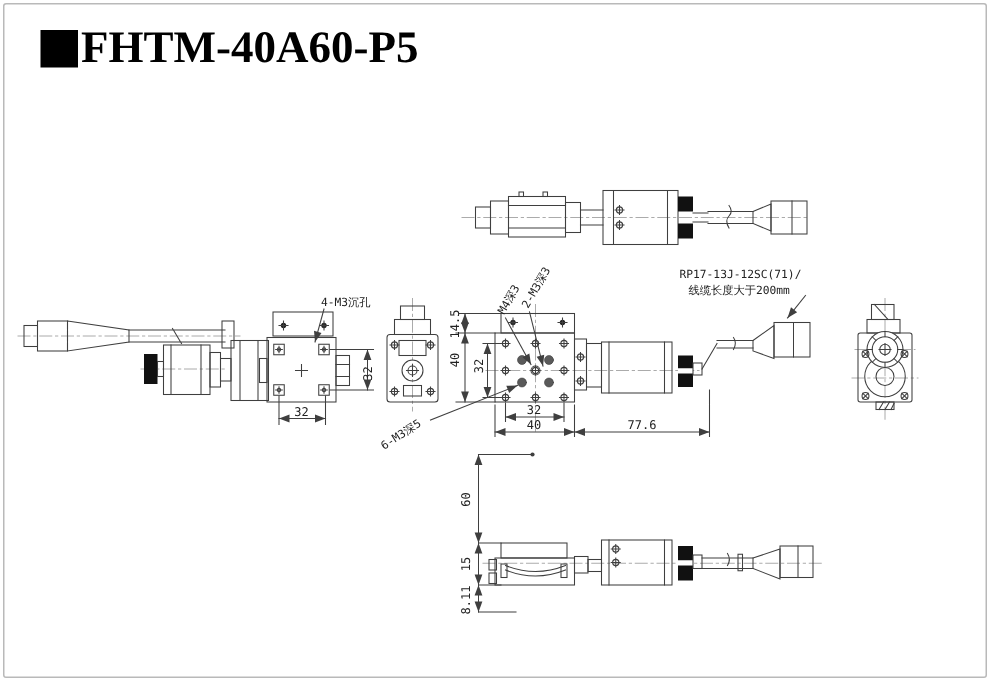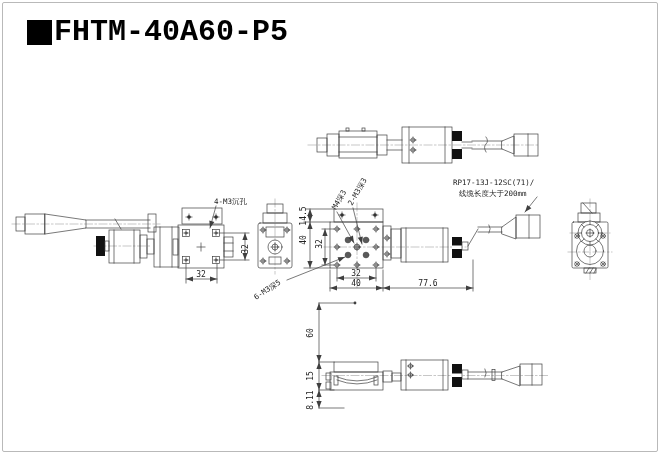--- a/index.html
+++ b/index.html
@@ -1,21 +1,21 @@
 <!DOCTYPE html>
 <html><head>
 <meta charset="utf-8">
 <style>
   html,body{margin:0;padding:0;background:#ffffff;}
   .page{position:relative;width:660px;height:454px;background:#ffffff;overflow:hidden;
         font-family:"DejaVu Sans Mono", monospace;}
   .frame{position:absolute;inset:2px;border:1px solid #b9b9b9;border-radius:2px;pointer-events:none;}
   .title-row{position:absolute;left:27px;top:15px;display:flex;align-items:center;gap:2px;}
   .title-sq{width:25px;height:25px;background:#000;}
-  .title-text{font-family:Liberation Mono, monospace;font-size:30px;font-weight:600;
+  .title-text{font-family:Liberation Serif, serif;font-size:30px;font-weight:600;
               color:#000;margin:0;letter-spacing:0;white-space:nowrap;}
   svg{position:absolute;left:0;top:0;}
   .ln{stroke:#3f3f3f;stroke-width:.7;fill:none;stroke-linecap:square;}
   .cl{stroke:#8f8f8f;stroke-width:.5;fill:none;stroke-dasharray:8 2.5 1.5 2.5;}
   .dim{font-family:"DejaVu Sans Mono", monospace;font-size:8px;fill:#222;stroke:none;}
   .ann{font-family:"DejaVu Sans Mono", monospace;font-size:7.5px;fill:#222;stroke:none;}
   .blk{fill:#111;stroke:none;}
   .hole{fill:#5a5a5a;stroke:#3f3f3f;stroke-width:.4;}
 </style>
 </head>

